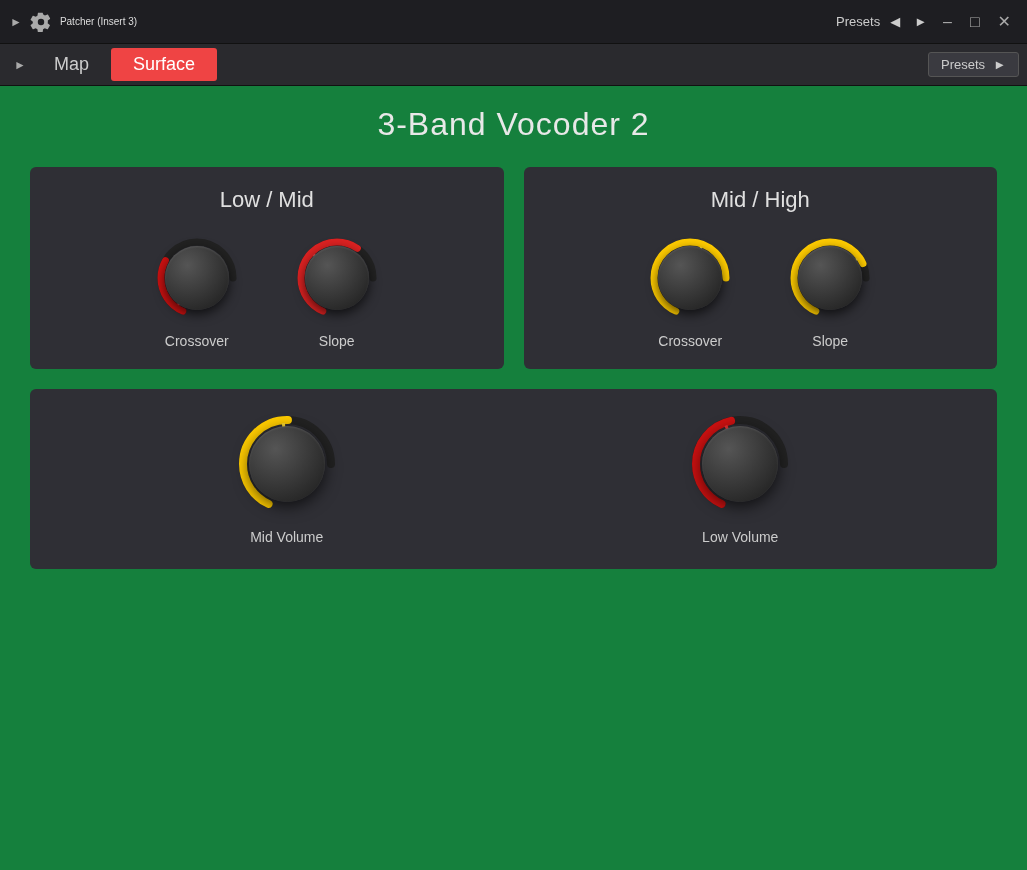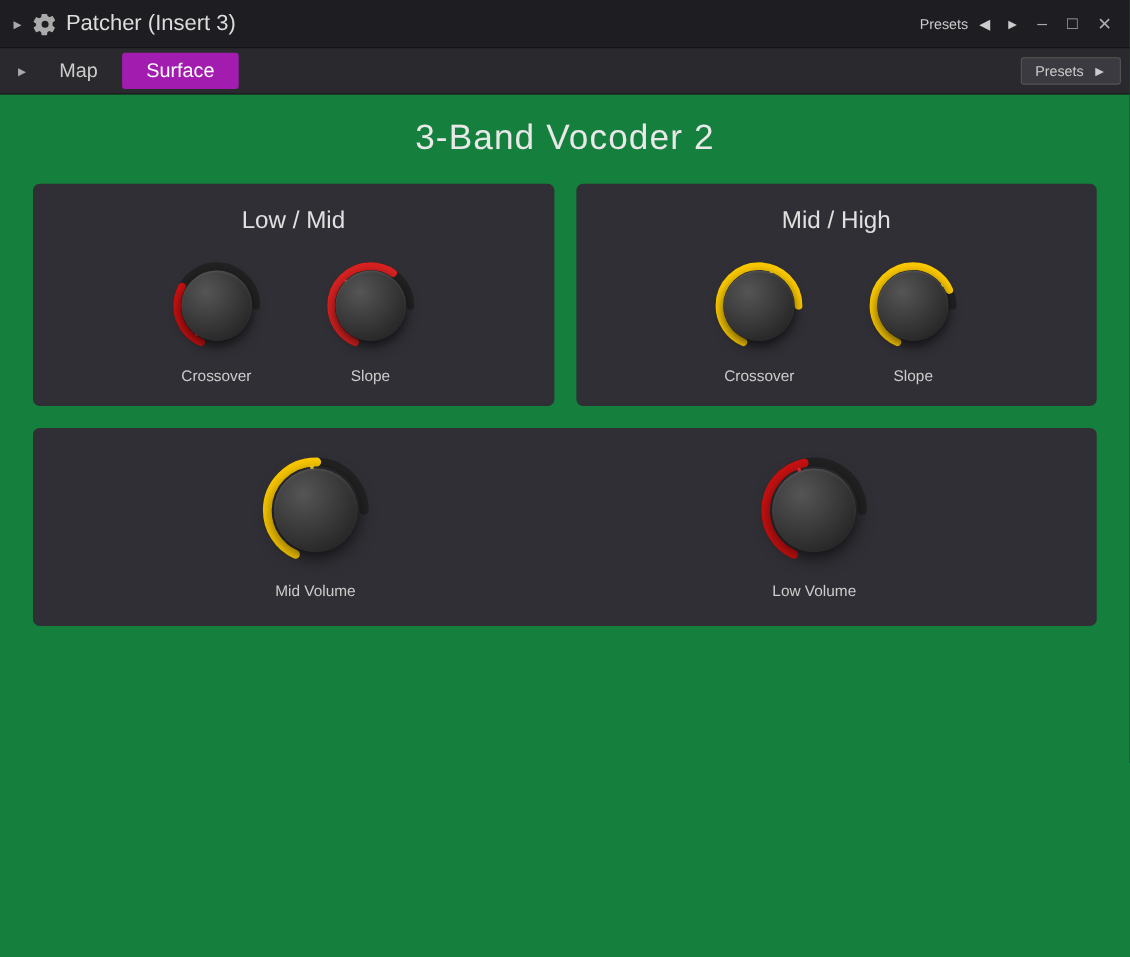--- a/index.html
+++ b/index.html
@@ -37,21 +37,21 @@
     }
 
     .gear-icon {
       width: 22px;
       height: 22px;
       color: #ccc;
     }
 
     .title-text {
       color: #ddd;
-      font-size: 20px;
+      font-size: 10px;
     }
 
     .title-bar-right {
       display: flex;
       align-items: center;
       gap: 6px;
     }
 
     .presets-label {
       color: #ccc;
@@ -91,21 +91,21 @@
 
     .tab {
       padding: 6px 22px;
       font-size: 18px;
       color: #ccc;
       cursor: pointer;
       border-radius: 3px;
     }
 
     .tab.active {
-      background: #a21caf;
+      background: #ef4444;
       color: #fff;
       text-align: center;
     }
 
     .tab-bar-right {
       margin-left: auto;
       display: flex;
       align-items: center;
     }
 

